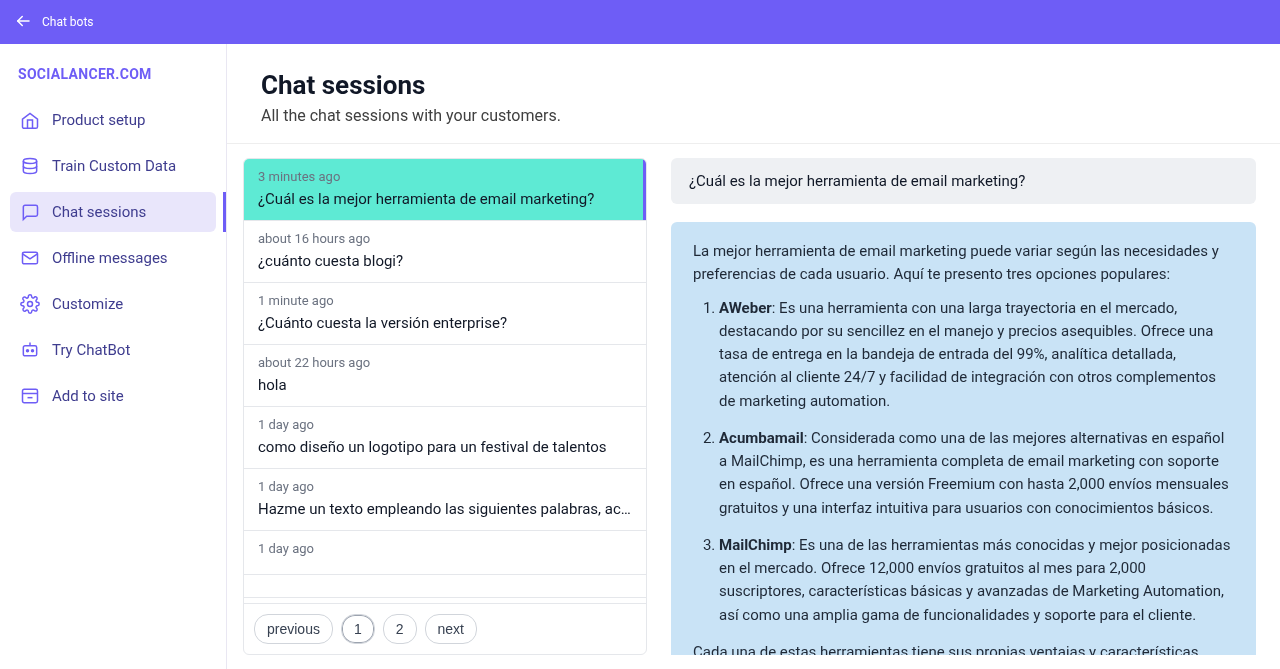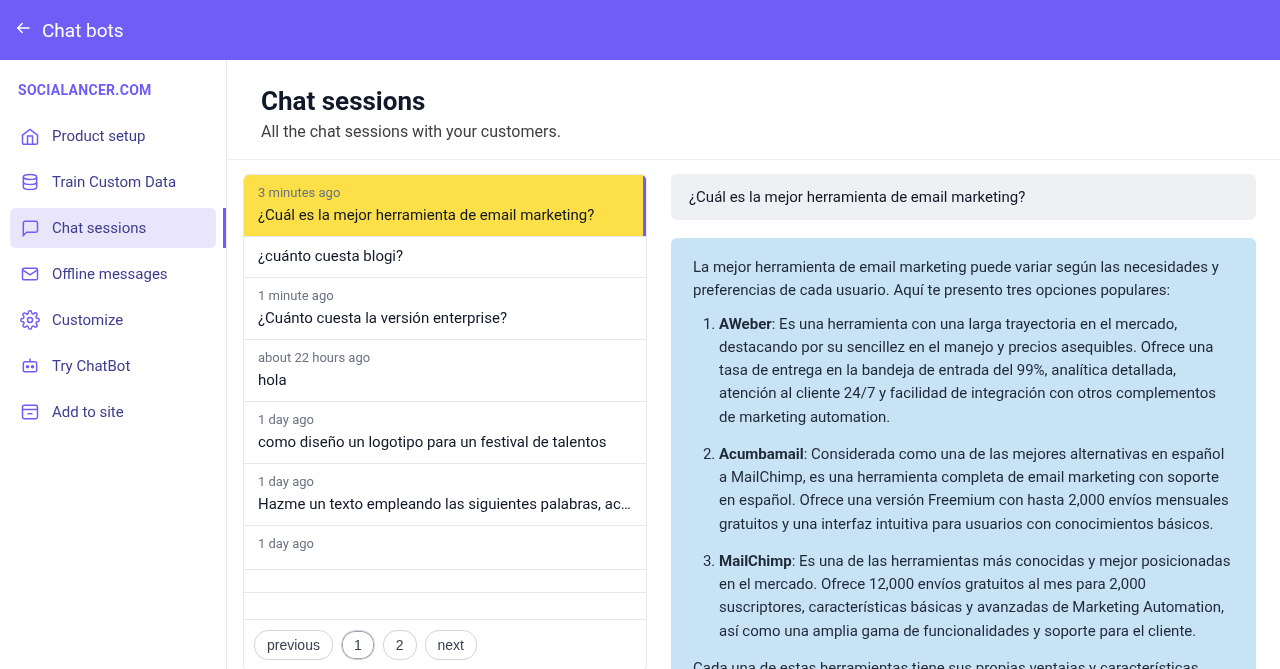--- a/index.html
+++ b/index.html
@@ -1,18 +1,18 @@
 <!DOCTYPE html>
 <html><head>
 <meta charset="utf-8">
 <style>
   * { box-sizing: border-box; margin: 0; padding: 0; }
   body { font-family: -apple-system, BlinkMacSystemFont, "Segoe UI", Roboto, Helvetica, Arial, sans-serif; background: #fff; color: #1f2937; height: 669px; width: 1280px; overflow: hidden; }
 
-  .topbar { background: #6e5df6; height: 60px; display: flex; align-items: center; padding: 0 14px; color: #fff; font-size: 19px; gap: 10px; }
+  .topbar { background: #6e5df6; height: 44px; display: flex; align-items: center; padding: 0 14px; color: #fff; font-size: 12px; gap: 10px; }
   .topbar svg { width: 18px; height: 18px; stroke: #fff; }
 
   .layout { display: flex; height: calc(669px - 44px); }
 
   .sidebar { width: 227px; border-right: 1px solid #e9e7f2; padding: 22px 10px; }
   .brand { color: #6e5df6; font-weight: 700; font-size: 14px; letter-spacing: .3px; padding: 0 8px 18px 8px; }
   .nav-item { display: flex; align-items: center; gap: 12px; padding: 10px 10px; border-radius: 6px; color: #3f3d8f; font-size: 15px; cursor: pointer; margin-bottom: 6px; position: relative; }
   .nav-item.active { background: #e9e6fb; color: #3f3d8f; }
   .nav-item.active::after { content: ""; position: absolute; right: -10px; top: 0; bottom: 0; width: 3px; background: #6e5df6; }
   .nav-item svg { width: 20px; height: 20px; stroke: #6e5df6; flex: 0 0 auto; }
@@ -20,21 +20,21 @@
   .main { flex: 1; overflow: hidden; display: flex; flex-direction: column; }
   .page-head { padding: 26px 34px 18px 34px; }
   .page-title { font-size: 26px; font-weight: 700; color: #111827; margin-bottom: 6px; }
   .page-sub { font-size: 16px; color: #404040; }
 
   .content { display: flex; gap: 0; padding: 0 0 14px 14px; border-top: 1px solid #eee; flex: 1; overflow: hidden; }
 
   .sessions { width: 404px; border: 1px solid #e5e7eb; border-radius: 6px; overflow: hidden; display: flex; flex-direction: column; margin-top: 14px; margin-left: 2px;}
   .session-list { flex: 1; overflow-y: auto; }
   .session { padding: 10px 14px 12px 14px; border-bottom: 1px solid #e5e7eb; cursor: pointer; }
-  .session.active { background: #fde047; position: relative; }
+  .session.active { background: #5eead4; position: relative; }
   .session.active::after { content: ""; position: absolute; right: -1px; top: 0; bottom: 0; width: 4px; background: #6e5df6; }
   .sess-time { font-size: 13px; color: #6b7280; margin-bottom: 6px; }
   .sess-text { font-size: 15px; color: #111827; white-space: nowrap; overflow: hidden; text-overflow: ellipsis; }
 
   .pager { border-top: 1px solid #e5e7eb; padding: 10px; display: flex; gap: 8px; }
   .pager button { background: #fff; border: 1px solid #d1d5db; border-radius: 14px; padding: 6px 12px; font-size: 14px; color: #374151; cursor: pointer; }
   .pager button.page.active { box-shadow: 0 0 0 1px #9ca3af inset; }
 
   .detail { flex: 1; padding: 14px 24px 10px 24px; overflow-y: auto; }
   .bubble-q { background: #eef0f3; border-radius: 6px; padding: 14px 18px; font-size: 15px; color: #111827; margin-bottom: 18px; }
@@ -124,20 +124,21 @@
     </div>
 
     <div class="content">
       <div class="sessions">
         <div class="session-list" id="session-list">
             <div class="session active">
               <div class="sess-time">3 minutes ago</div>
               <div class="sess-text">¿Cuál es la mejor herramienta de email marketing?</div>
             </div>
             <div class="session">
+              <div class="sess-time">about 16 hours ago</div>
               <div class="sess-text">¿cuánto cuesta blogi?</div>
             </div>
             <div class="session">
               <div class="sess-time">1 minute ago</div>
               <div class="sess-text">¿Cuánto cuesta la versión enterprise?</div>
             </div>
             <div class="session">
               <div class="sess-time">about 22 hours ago</div>
               <div class="sess-text">hola</div>
             </div>

